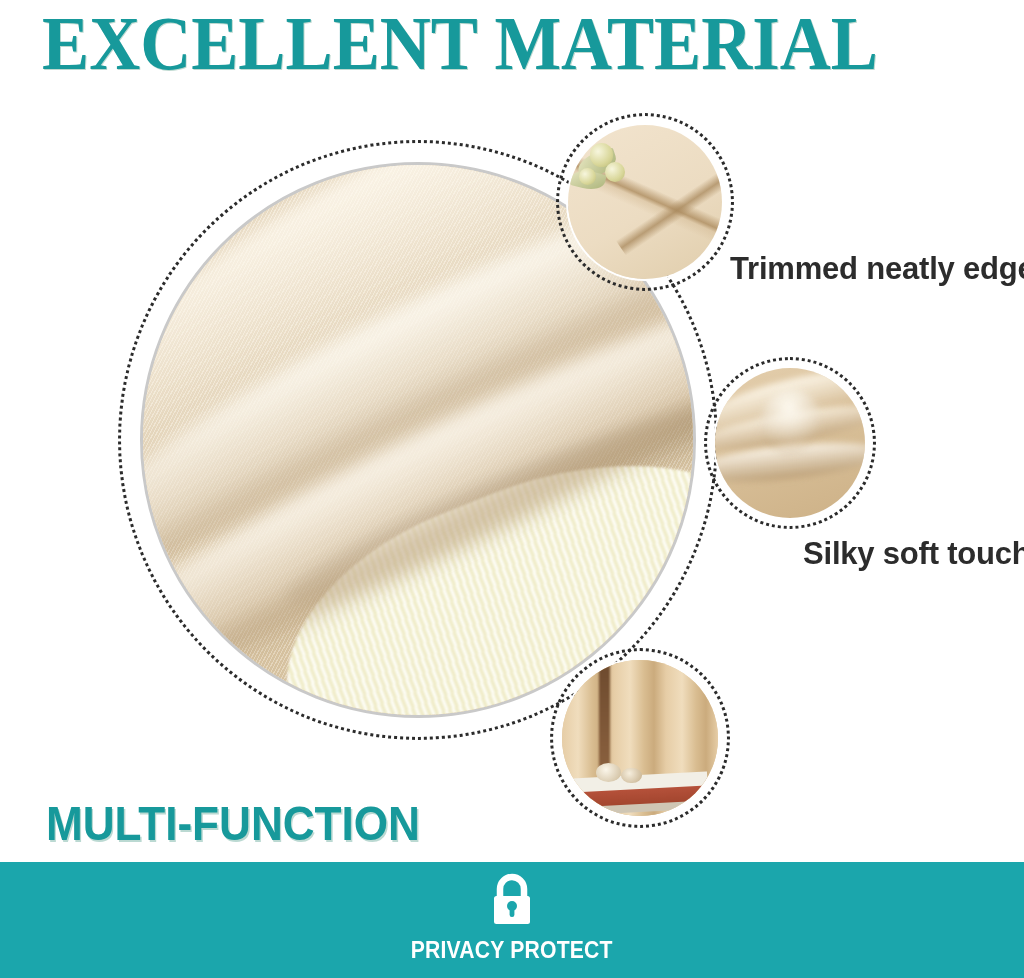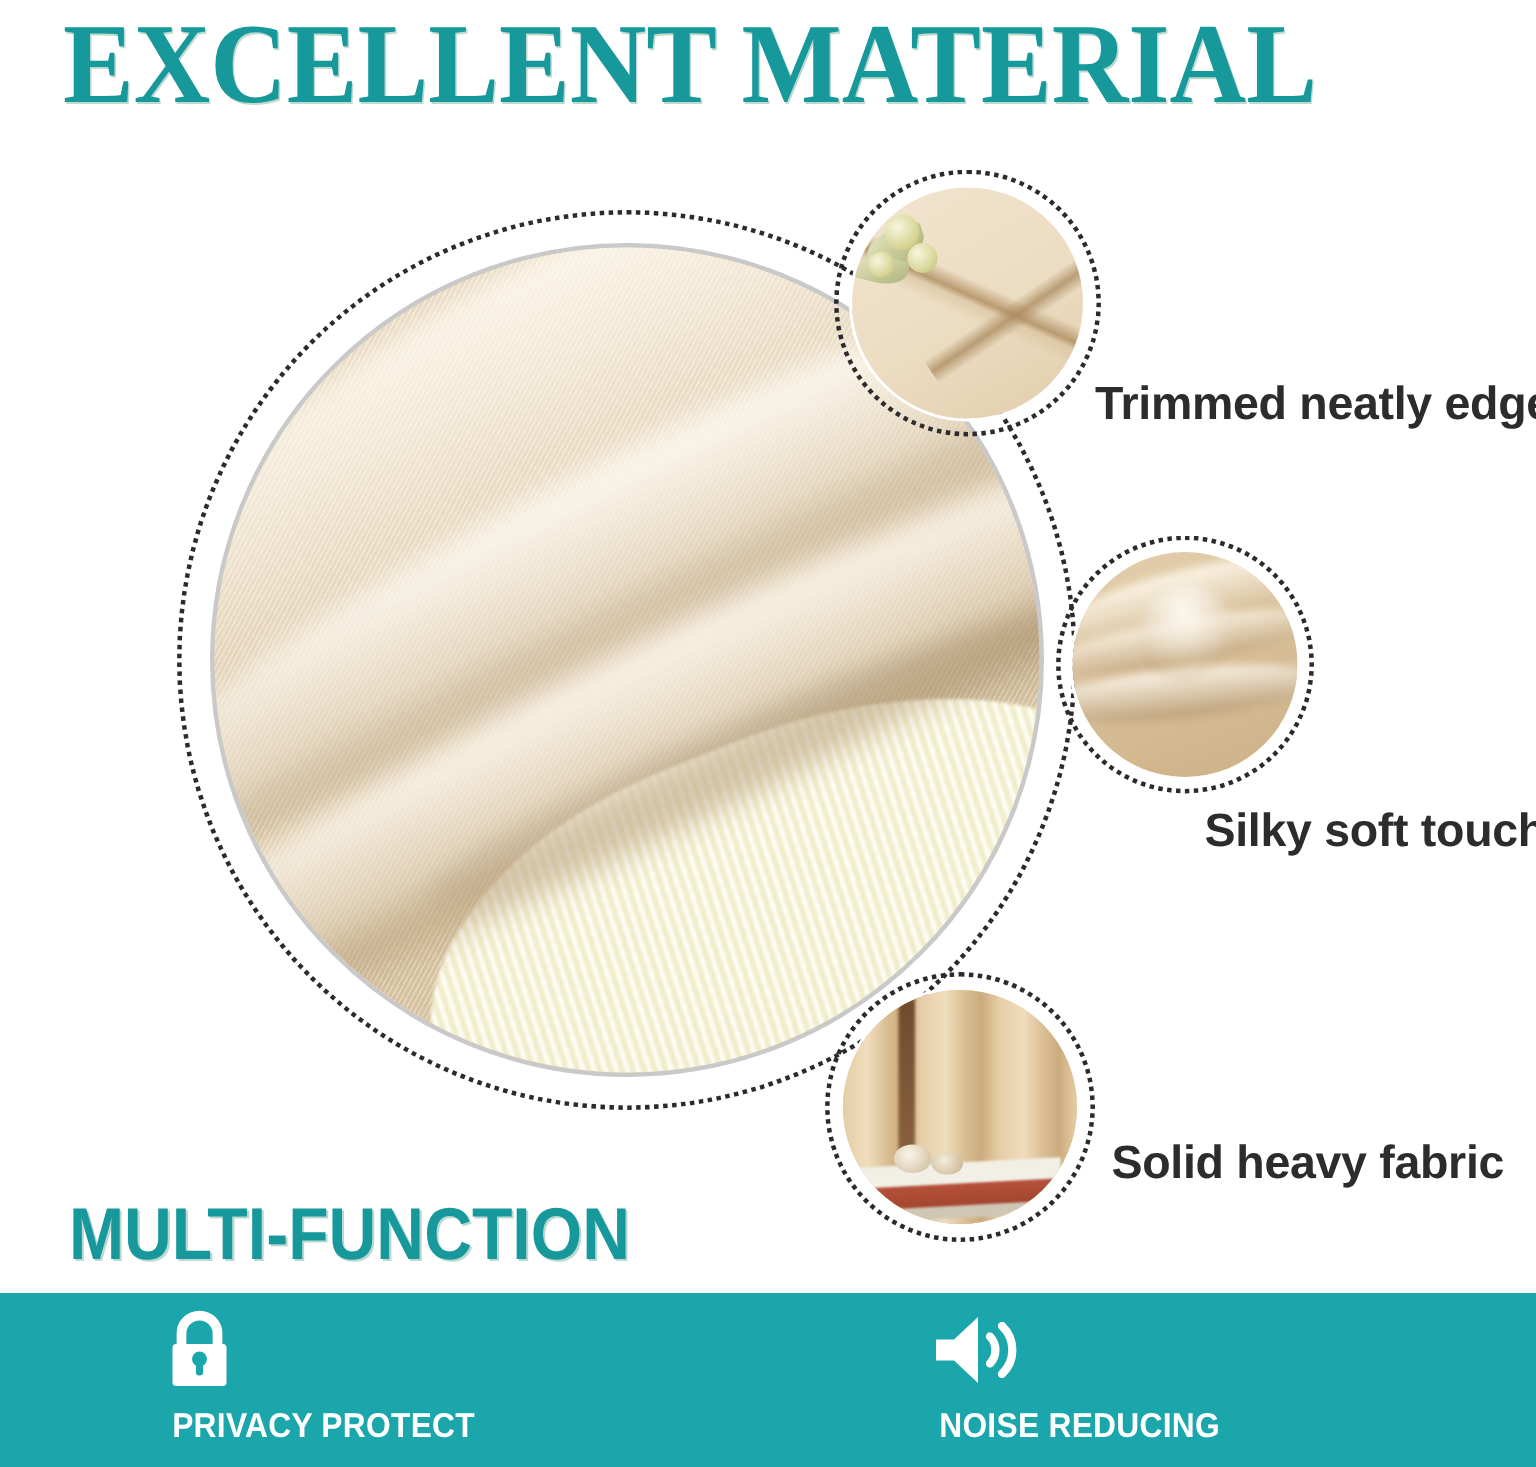--- a/index.html
+++ b/index.html
@@ -278,21 +278,21 @@
     width: 1024px;
     height: 116px;
     background: #1BA6AC;
     display: flex;
     align-items: flex-start;
     justify-content: space-around;
   }
   .feature {
     display: flex;
     flex-direction: column;
-    align-items: flex-start;
+    align-items: center;
     width: 300px;
     padding-top: 10px;
   }
   .feature-icon {
     height: 56px;
     display: flex;
     align-items: center;
     justify-content: center;
   }
   .feature-label {
@@ -359,45 +359,34 @@
   <div class="callout-label label-2">Silky soft touch</div>
 
   <div class="callout-photo callout-photo-3">
     <div class="p3-base"></div>
     <div class="p3-dark-gap"></div>
     <div class="p3-books"></div>
     <div class="p3-deco"></div>
     <div class="p3-deco2"></div>
   </div>
   <div class="ring callout-ring-3"></div>
-  <div class="callout-label label-3">Solid heavy fabric</div>
 
   <div class="subhead">MULTI-FUNCTION</div>
 
   <div class="feature-bar">
 
     <div class="feature">
       <div class="feature-icon">
         <svg width="54" height="56" viewBox="0 0 54 56" aria-hidden="true">
           <path d="M15 25 V17 a12 12 0 0 1 24 0 V25" fill="none" stroke="#ffffff" stroke-width="6.5" stroke-linecap="butt"></path>
           <rect x="9" y="24" width="36" height="28" rx="2.5" fill="#ffffff"></rect>
           <circle cx="27" cy="34" r="5" fill="#1BA6AC"></circle>
           <rect x="24.6" y="34" width="4.8" height="11" rx="2.2" fill="#1BA6AC"></rect>
         </svg>
       </div>
       <div class="feature-label">PRIVACY PROTECT</div>
     </div>
 
 
-    <div class="feature">
-      <div class="feature-icon">
-        <svg width="68" height="54" viewBox="0 0 68 54" aria-hidden="true">
-          <path d="M6 20 H18 L34 5 V49 L18 34 H6 Z" fill="#ffffff"></path>
-          <path d="M42 18 a13 13 0 0 1 0 18" fill="none" stroke="#ffffff" stroke-width="5.5" stroke-linecap="round"></path>
-          <path d="M50 11 a22 22 0 0 1 0 32" fill="none" stroke="#ffffff" stroke-width="5.5" stroke-linecap="round"></path>
-        </svg>
-      </div>
-      <div class="feature-label">NOISE REDUCING</div>
-    </div>
 
   </div>
 
 </div>
 
 </body></html>

